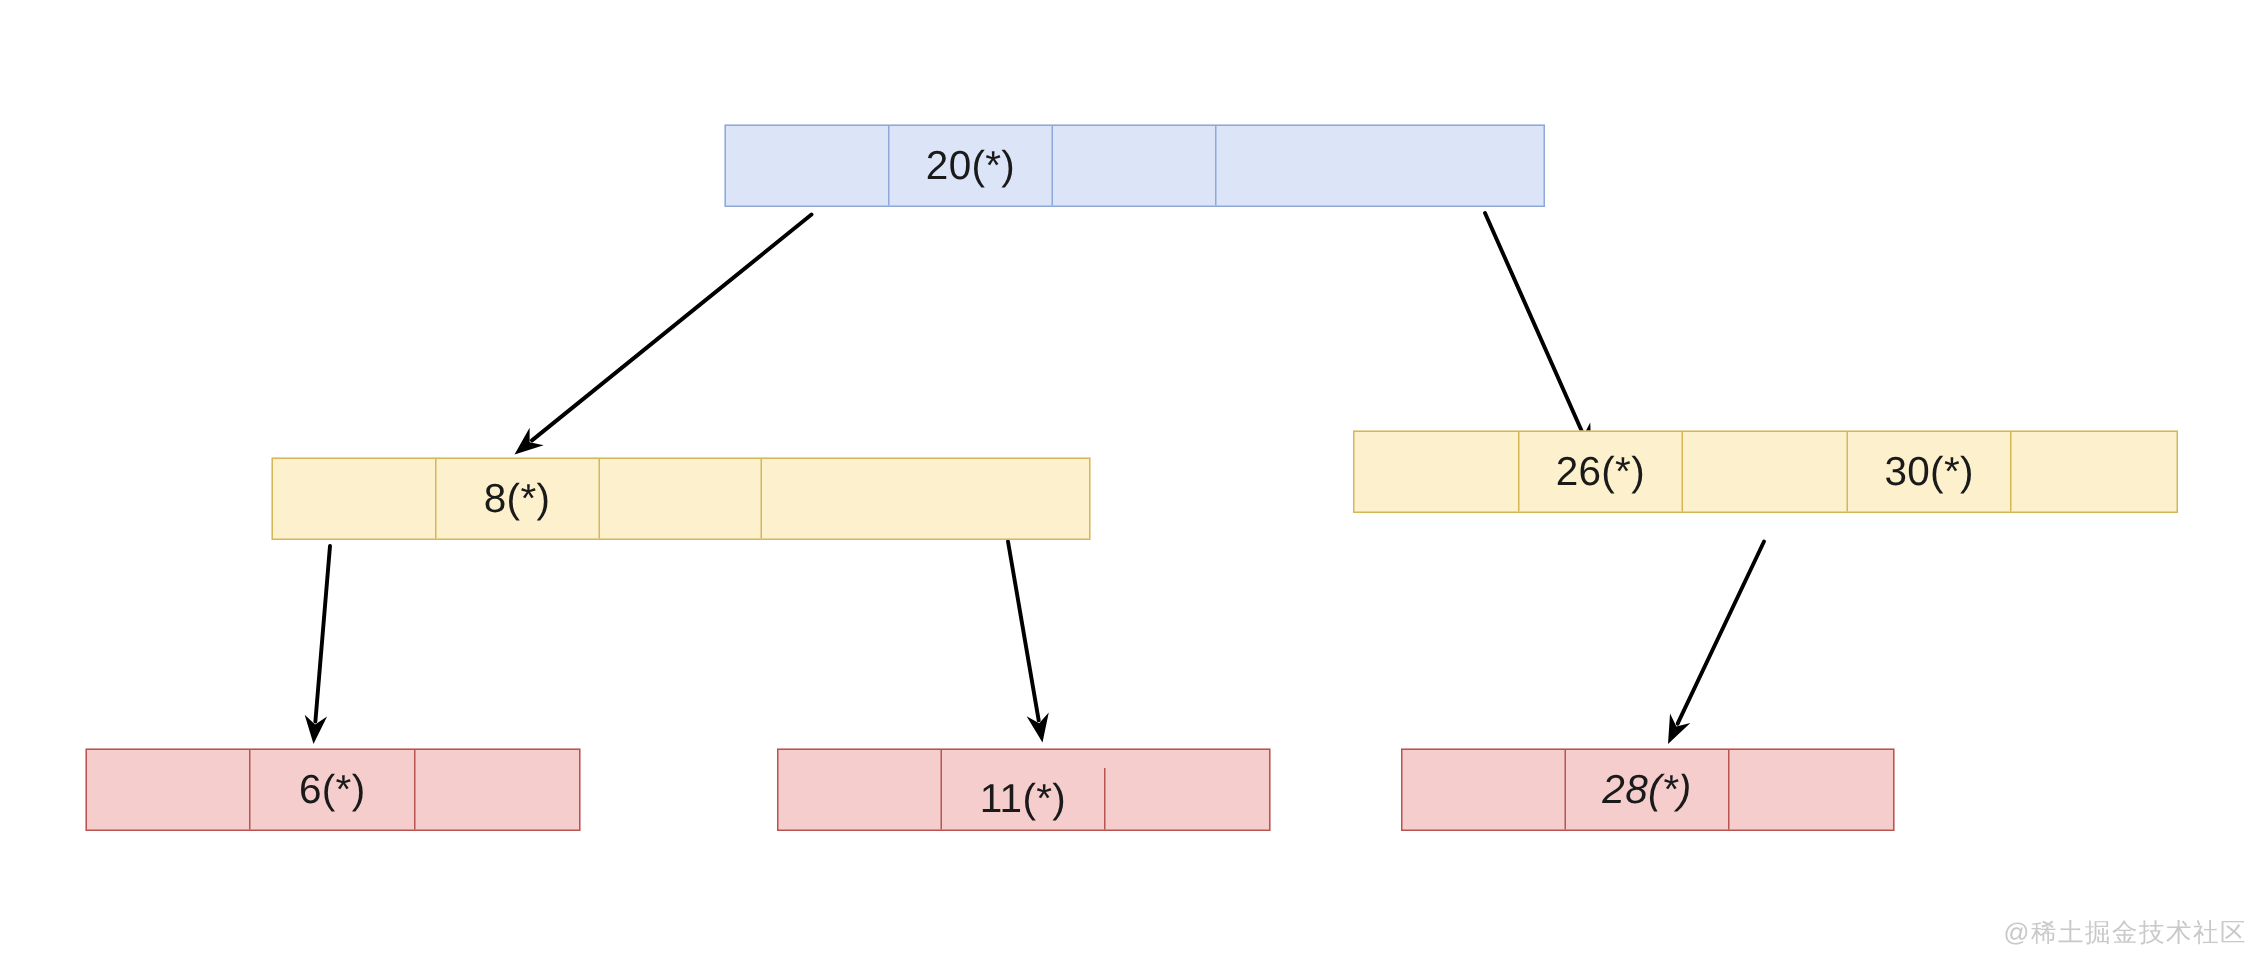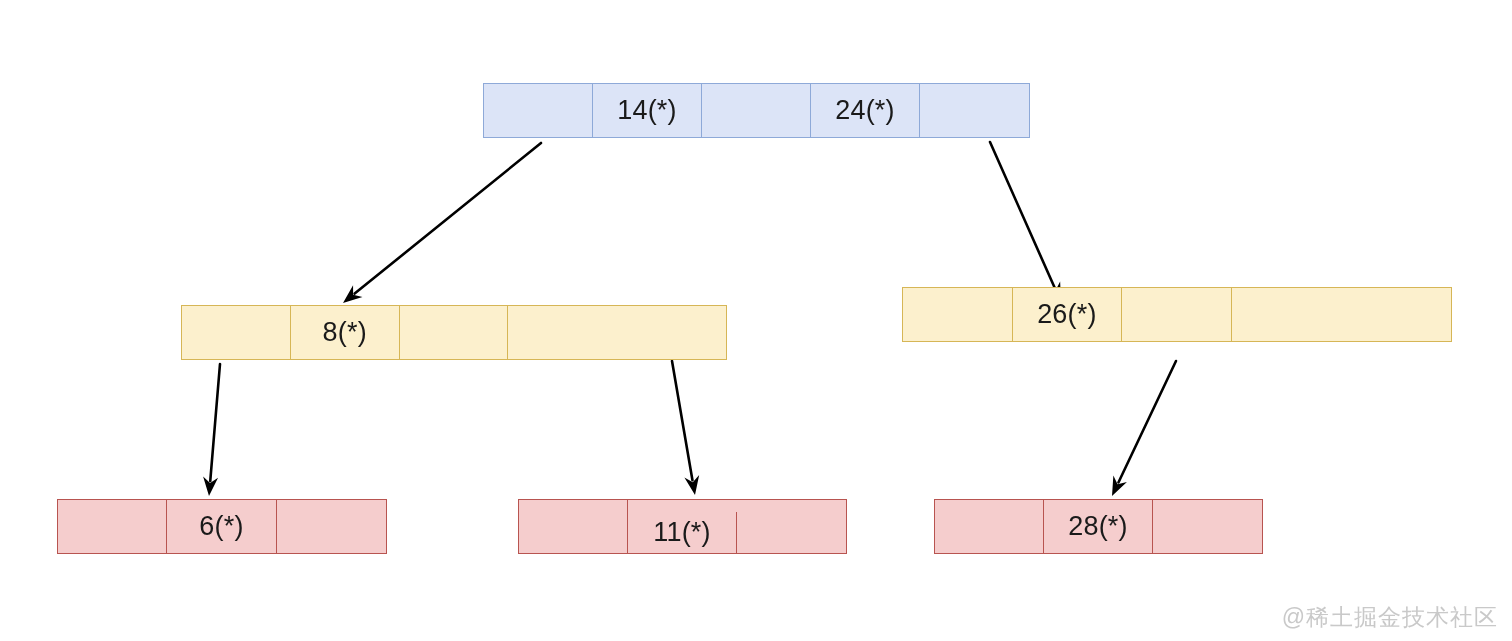--- a/index.html
+++ b/index.html
@@ -62,21 +62,21 @@
     background: #f5cdcd;
     border-color: #b85450;
   }
   .node-leaf .cell {
     border-right-color: #b85450;
   }
   #watermark {
     position: absolute;
     right: 14px;
     bottom: 8px;
-    font-size: 23px;
+    font-size: 17px;
     color: #c9c9c9;
     letter-spacing: 1px;
     user-select: none;
   }
 </style>
 </head>
 <body>
 
 <div id="canvas">
 
@@ -99,49 +99,49 @@
       </g>
       <g>
         <line x1="1176" y1="361" x2="1118.4256106899404" y2="482.4459774509069" stroke="#000000" stroke-width="2.6" stroke-linecap="round"></line>
         <path d="M 1112 496 L 1113.3620955993779 475.61876609284525 L 1117.5688625979483 484.2531804574527 L 1126.916118148471 482.04437678278566 Z" fill="#000000"></path>
       </g>
     </svg>
 
   <div id="node-layer">
       <div class="node node-root" style="left: 483px; top: 83px; width: 547px; height: 55px;">
         <div class="cell" style="width: 20%;"></div>
-        <div class="cell" style="width: 20%;">14(*)</div>
+        <div class="cell" style="width: 20%;">20(*)</div>
         <div class="cell" style="width: 20%;"></div>
-        <div class="cell" style="width: 20%;">24(*)</div>
         <div class="cell" style="width: 20%;"></div>
       </div>
       <div class="node node-internal" style="left: 181px; top: 305px; width: 546px; height: 55px;">
         <div class="cell" style="width: 20%;"></div>
         <div class="cell" style="width: 20%;">8(*)</div>
         <div class="cell" style="width: 20%;"></div>
         <div class="cell" style="width: 20%;"></div>
       </div>
       <div class="node node-internal" style="left: 902px; top: 287px; width: 550px; height: 55px;">
         <div class="cell" style="width: 20%;"></div>
         <div class="cell" style="width: 20%;">26(*)</div>
         <div class="cell" style="width: 20%;"></div>
+        <div class="cell" style="width: 20%;">30(*)</div>
         <div class="cell" style="width: 20%;"></div>
       </div>
       <div class="node node-leaf" style="left: 57px; top: 499px; width: 330px; height: 55px;">
         <div class="cell" style="width: 33.3333%;"></div>
         <div class="cell" style="width: 33.3333%;">6(*)</div>
         <div class="cell" style="width: 33.3333%;"></div>
       </div>
       <div class="node node-leaf" style="left: 518px; top: 499px; width: 329px; height: 55px;">
         <div class="cell" style="width: 33.3333%;"></div>
         <div class="cell" style="width: 33.3333%; margin-top: 12px;">11(*)</div>
         <div class="cell" style="width: 33.3333%;"></div>
       </div>
       <div class="node node-leaf" style="left: 934px; top: 499px; width: 329px; height: 55px;">
         <div class="cell" style="width: 33.3333%;"></div>
-        <div class="cell" style="width: 33.3333%;">28(*)</div>
+        <div class="cell" style="width: 33.3333%; font-style: italic;">28(*)</div>
         <div class="cell" style="width: 33.3333%;"></div>
       </div>
     </div>
 
   <div id="watermark">@稀土掘金技术社区</div>
 
 </div>
 
 </body></html>

